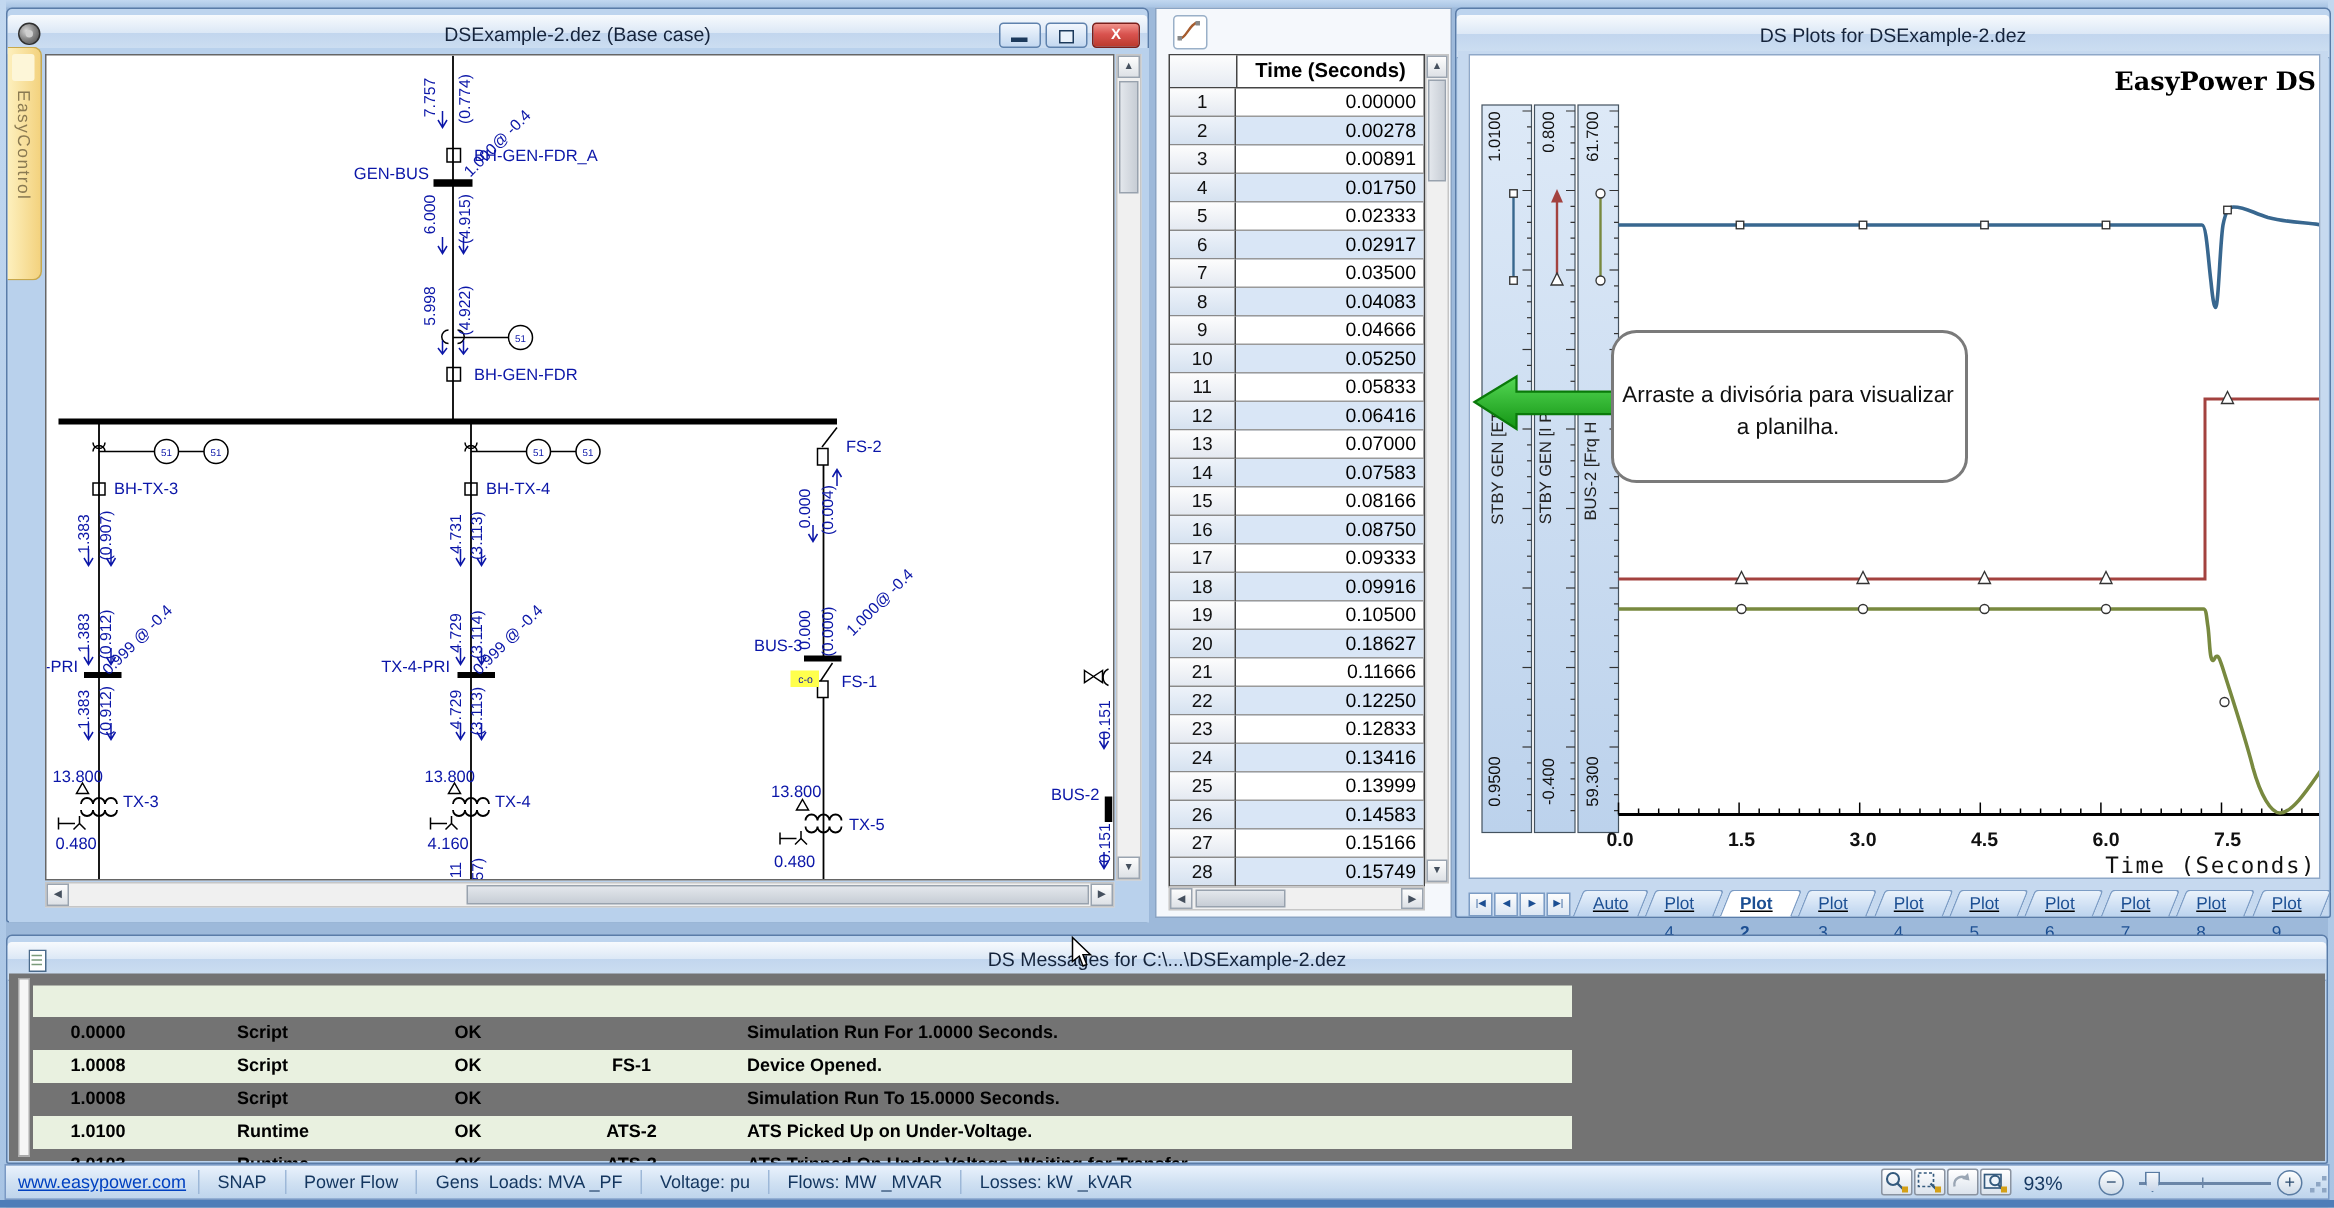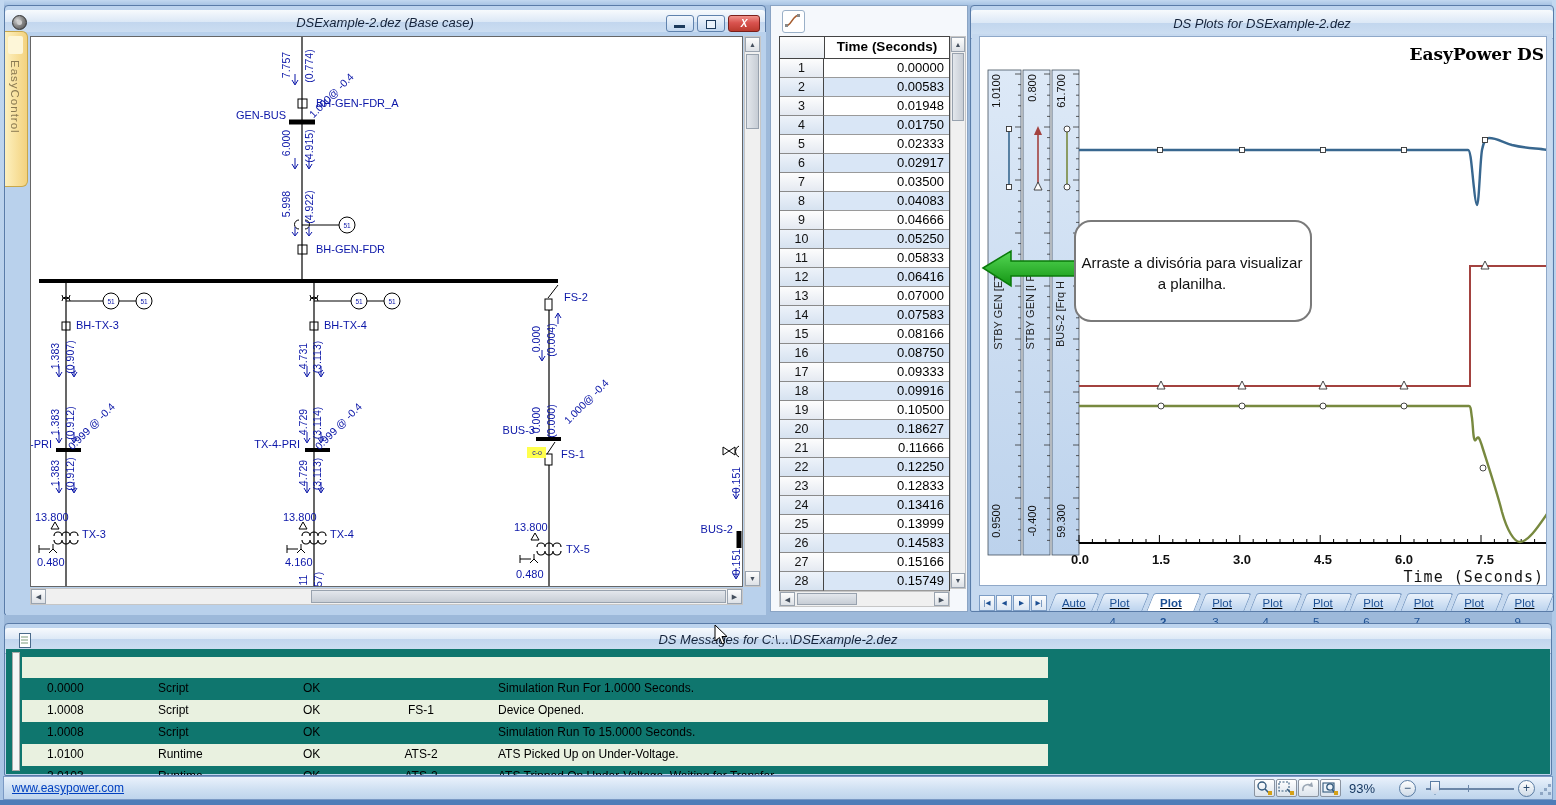--- a/index.html
+++ b/index.html
@@ -3,21 +3,21 @@
 <meta charset="utf-8">
 <style>
   html,body{margin:0;padding:0;background:#6f93bd;}
   #app{position:relative;width:1556px;height:805px;overflow:hidden;
        font-family:"Liberation Sans",sans-serif;background:#9db9da;}
   .abs{position:absolute;}
   
   .win{position:absolute;background:#bdd4ee;border:1px solid #5a7ca8;border-radius:4px 4px 2px 2px;box-sizing:border-box;}
   .tbar{position:absolute;left:0;top:4px;right:0;height:26px;
         background:linear-gradient(#f7fafd,#dce8f6 45%,#c2d6ee 46%,#cfe0f2);
-        border-bottom:1px solid #93aed0;border-radius:3px 3px 0 0;font-style:italic;}
+        border-bottom:1px solid #93aed0;border-radius:3px 3px 0 0;}
   .ttl{position:absolute;left:0;right:0;text-align:center;line-height:25px;font-size:13px;color:#15233a;}
   .wbtn{position:absolute;top:5px;height:17px;border-radius:3px;border:1px solid #5f82ad;
         background:linear-gradient(#f2f7fd,#c3d8f0);box-sizing:border-box;}
   .wbtn.cl{background:linear-gradient(#f0928a,#d9534f 45%,#bb3a2e);border-color:#7a1f1b;
            color:#fff;font-weight:bold;font-size:10px;text-align:center;line-height:15px;}
   .glyph-min{position:absolute;left:7px;bottom:3px;width:11px;height:3px;background:#1c3a5c;}
   .glyph-rest{position:absolute;left:8px;top:4px;width:8px;height:7px;border:1px solid #1c3a5c;background:#eaf2fb;}
   
   .sb{position:absolute;background:#f0f0f0;box-sizing:border-box;border:1px solid #c6c6c6;}
   .sbtn{position:absolute;width:15px;height:15px;background:linear-gradient(#fdfdfd,#dde1e6);
@@ -48,21 +48,21 @@
   #tabbar{position:absolute;left:8px;top:582px;height:23px;right:2px;display:flex;align-items:flex-end;}
   .navb{width:17px;height:16px;margin-right:1px;background:linear-gradient(#fdfdfd,#dbe6f3);border:1px solid #7c9cc4;
         box-sizing:border-box;font-size:6.5px;text-align:center;line-height:14px;color:#1c4f93;}
   .ptab{position:relative;height:18px;padding:0 10px;margin-left:4px;}
   .ptab i{position:absolute;inset:0;transform:skewX(-22deg);background:linear-gradient(#eaf2fb,#bcd3ee);
           border:1px solid #7c9cc4;border-bottom:none;border-radius:3px 3px 0 0;}
   .ptab span{position:relative;font-size:11.5px;color:#1c4f93;line-height:17px;}
   .ptab.active i{background:#fff;}
   .ptab.active span{font-weight:bold;}
   
-  #w4body{position:absolute;left:1px;top:25px;right:1px;bottom:1px;background:#0f766e;}
+  #w4body{position:absolute;left:1px;top:25px;right:1px;bottom:1px;background:#737373;font-weight:bold;}
   #mgut{position:absolute;left:6px;top:3px;width:8px;bottom:3px;background:#f6f6f6;border:1px solid #aaa;box-sizing:border-box;}
   #mrows{position:absolute;left:16px;top:2px;width:1026px;height:124px;overflow:hidden;}
   .mrow{position:absolute;left:0;width:100%;font-size:12px;color:#000;}
   .mrow.grn{background:#e9f1e0;}
   .mrow span{position:absolute;top:3px;white-space:nowrap;}
   .mt{left:25px;} .mty{left:136px;width:80px;text-align:left;} .ms{left:281px;}
   .md{left:368px;width:62px;text-align:center;} .mx{left:476px;}
   
   #statusbar{position:absolute;left:3px;top:776px;width:1550px;height:24px;
              background:linear-gradient(#eaf2fc,#cfe0f2 55%,#bed4ec);border:1px solid #7a99c4;
@@ -282,25 +282,25 @@
         <div class="rn"></div>
         <div class="tv">Time (Seconds)</div>
       </div>
       <div>
           <div class="srow">
             <div class="rn">1</div>
             <div class="tv">0.00000</div>
           </div>
           <div class="srow alt">
             <div class="rn">2</div>
-            <div class="tv">0.00583</div>
+            <div class="tv">0.00278</div>
           </div>
           <div class="srow">
             <div class="rn">3</div>
-            <div class="tv">0.01948</div>
+            <div class="tv">0.00891</div>
           </div>
           <div class="srow alt">
             <div class="rn">4</div>
             <div class="tv">0.01750</div>
           </div>
           <div class="srow">
             <div class="rn">5</div>
             <div class="tv">0.02333</div>
           </div>
           <div class="srow alt">
@@ -753,20 +753,28 @@
         </div>
     </div>
   </div>
 
   <svg class="abs" style="left:714px;top:624px;z-index:50;" width="20" height="24">
     <polygon points="1,1 1,17 5.5,13.5 8,20 10.5,19 8,12.5 13,12.5" fill="#fff" stroke="#000" stroke-width="1"></polygon>
   </svg>
 
   <div id="statusbar">
     <span id="weblink">www.easypower.com</span>
+    <span style="display:flex;height:16px;align-items:center;">
+        <div class="sitem">SNAP</div>
+        <div class="sitem">Power Flow</div>
+        <div class="sitem">Gens  Loads: MVA _PF</div>
+        <div class="sitem">Voltage: pu</div>
+        <div class="sitem">Flows: MW _MVAR</div>
+        <div class="sitem">Losses: kW _kVAR</div>
+      </span>
 
     <div class="zbtn" style="left:1250px;">
       <svg width="19" height="16">
           <circle cx="7" cy="6" r="4" fill="none" stroke="#345a7d" stroke-width="1.4"></circle>
           <line x1="10" y1="9" x2="14" y2="13" stroke="#345a7d" stroke-width="1.6"></line>
           <rect x="13" y="11" width="4" height="4" fill="#d4a017"></rect>
         </svg>
     </div>
     <div class="zbtn" style="left:1272px;">
       <svg width="19" height="16">

